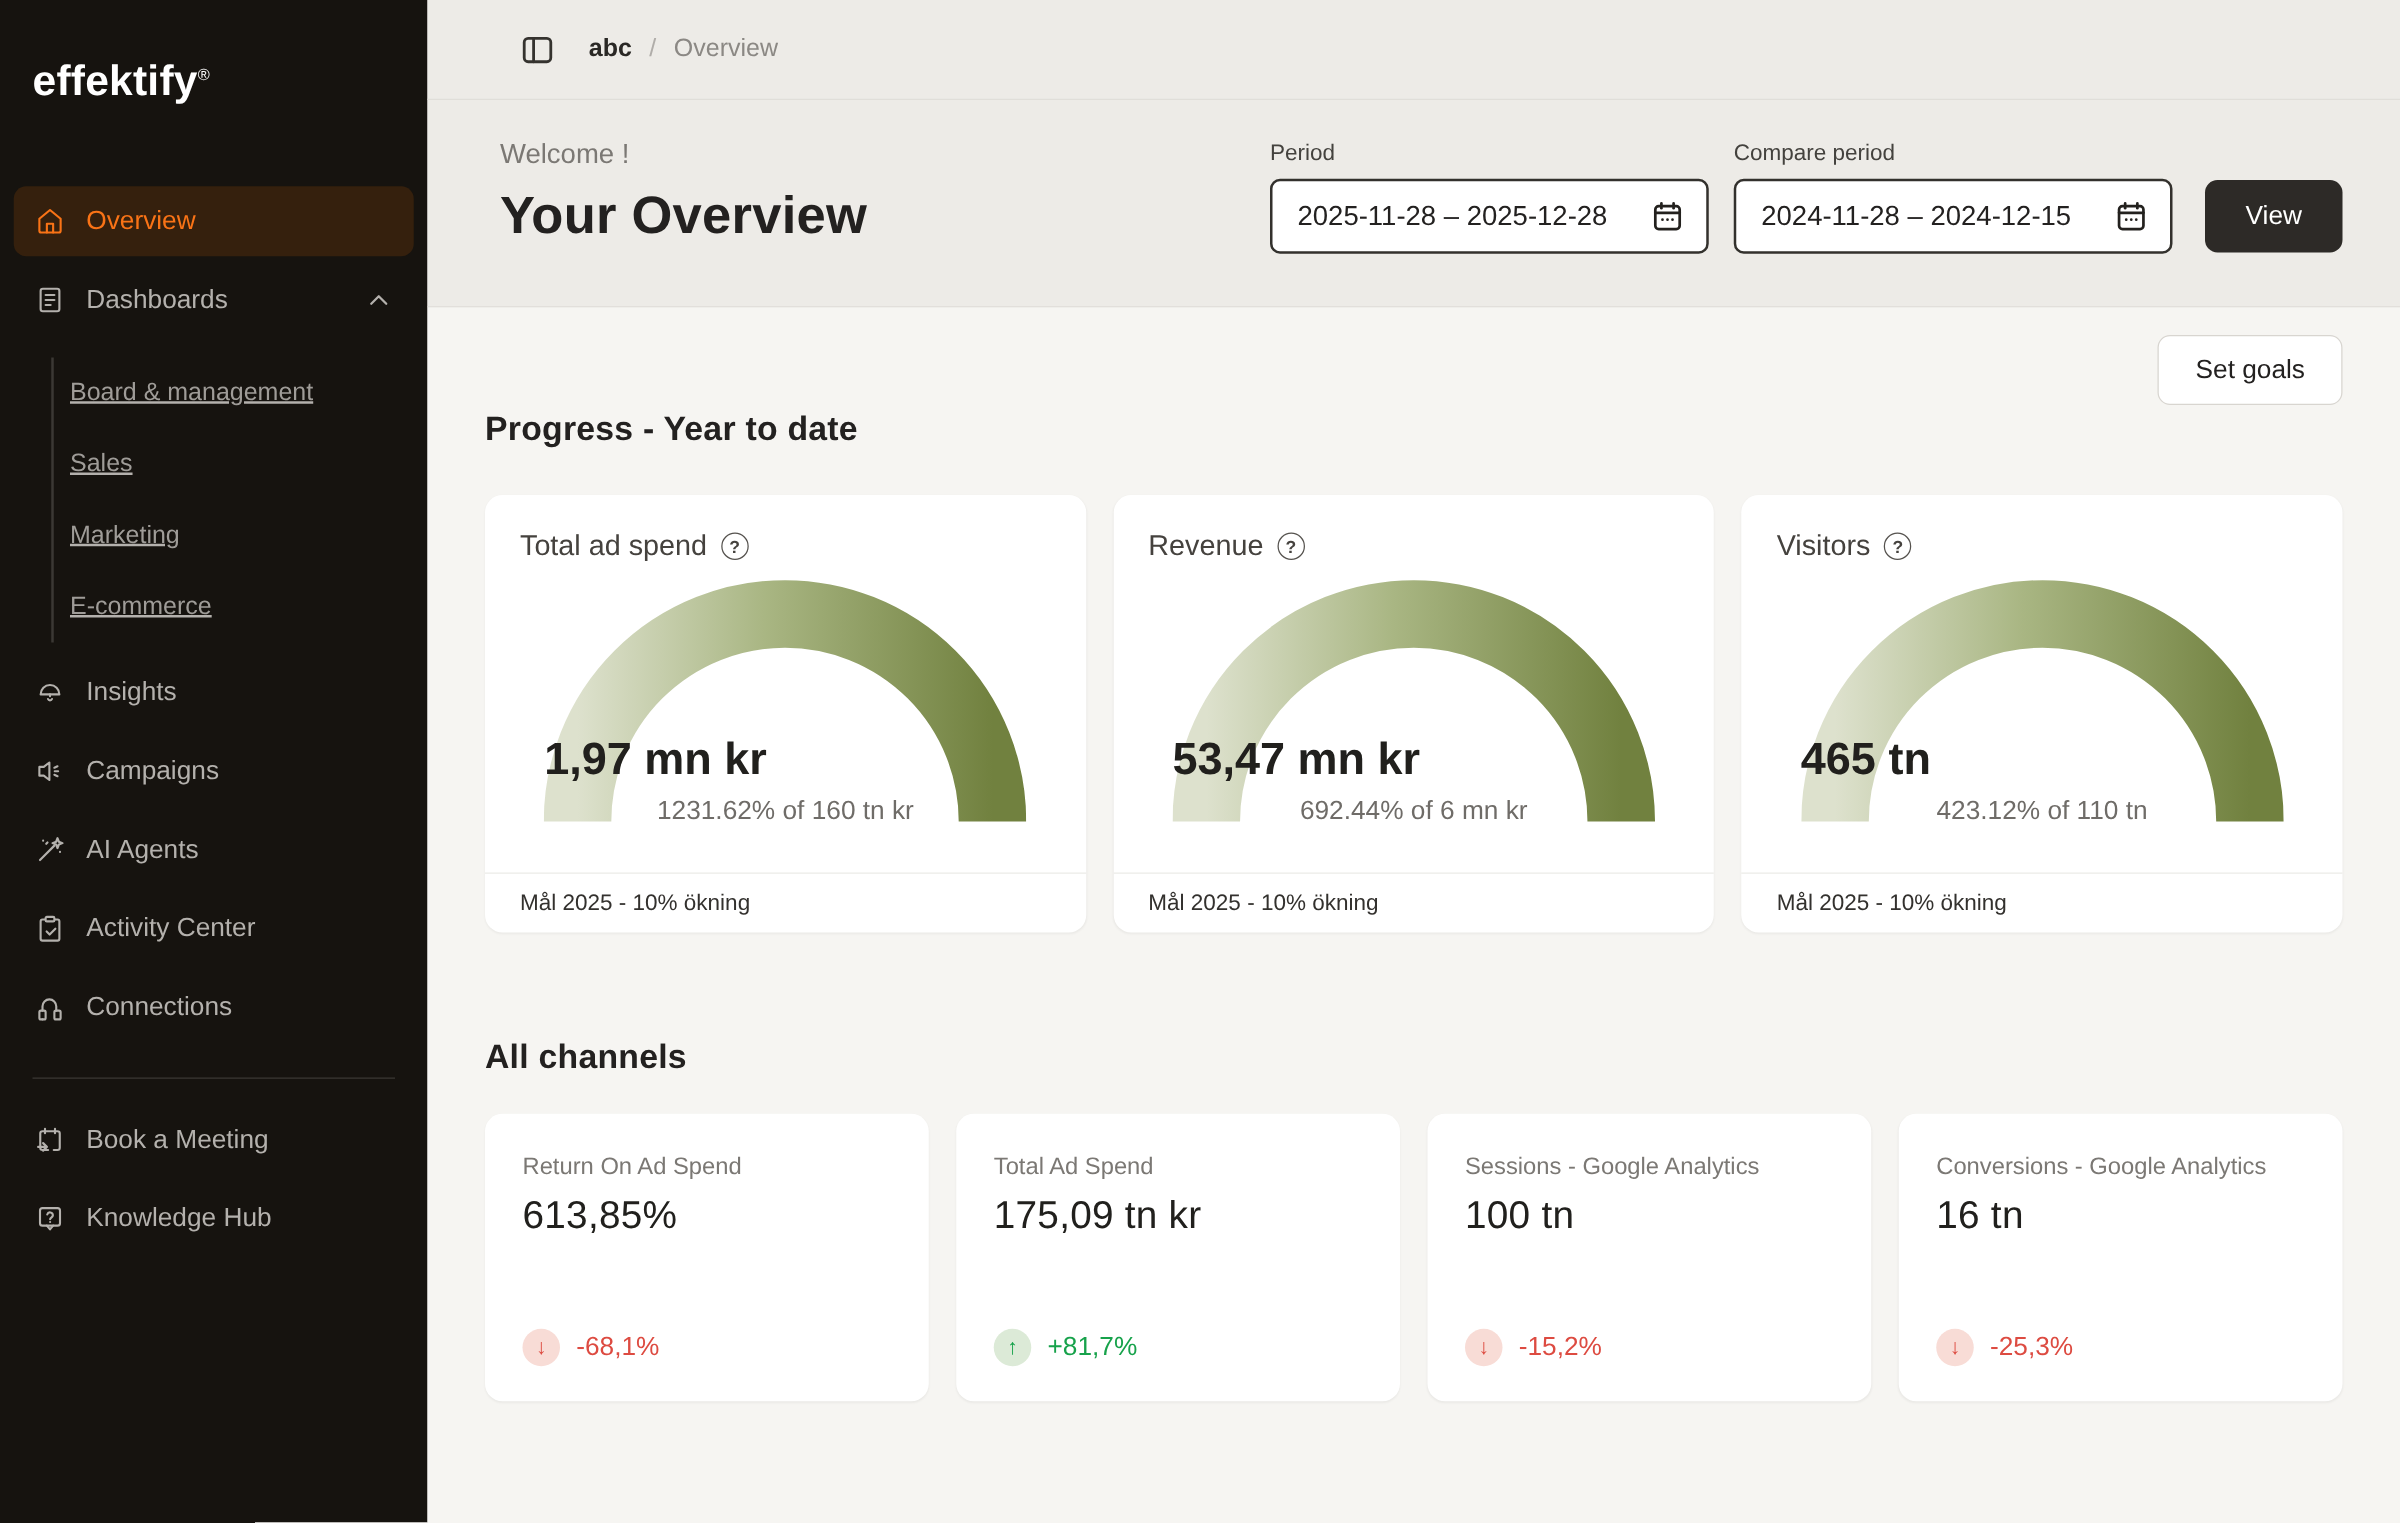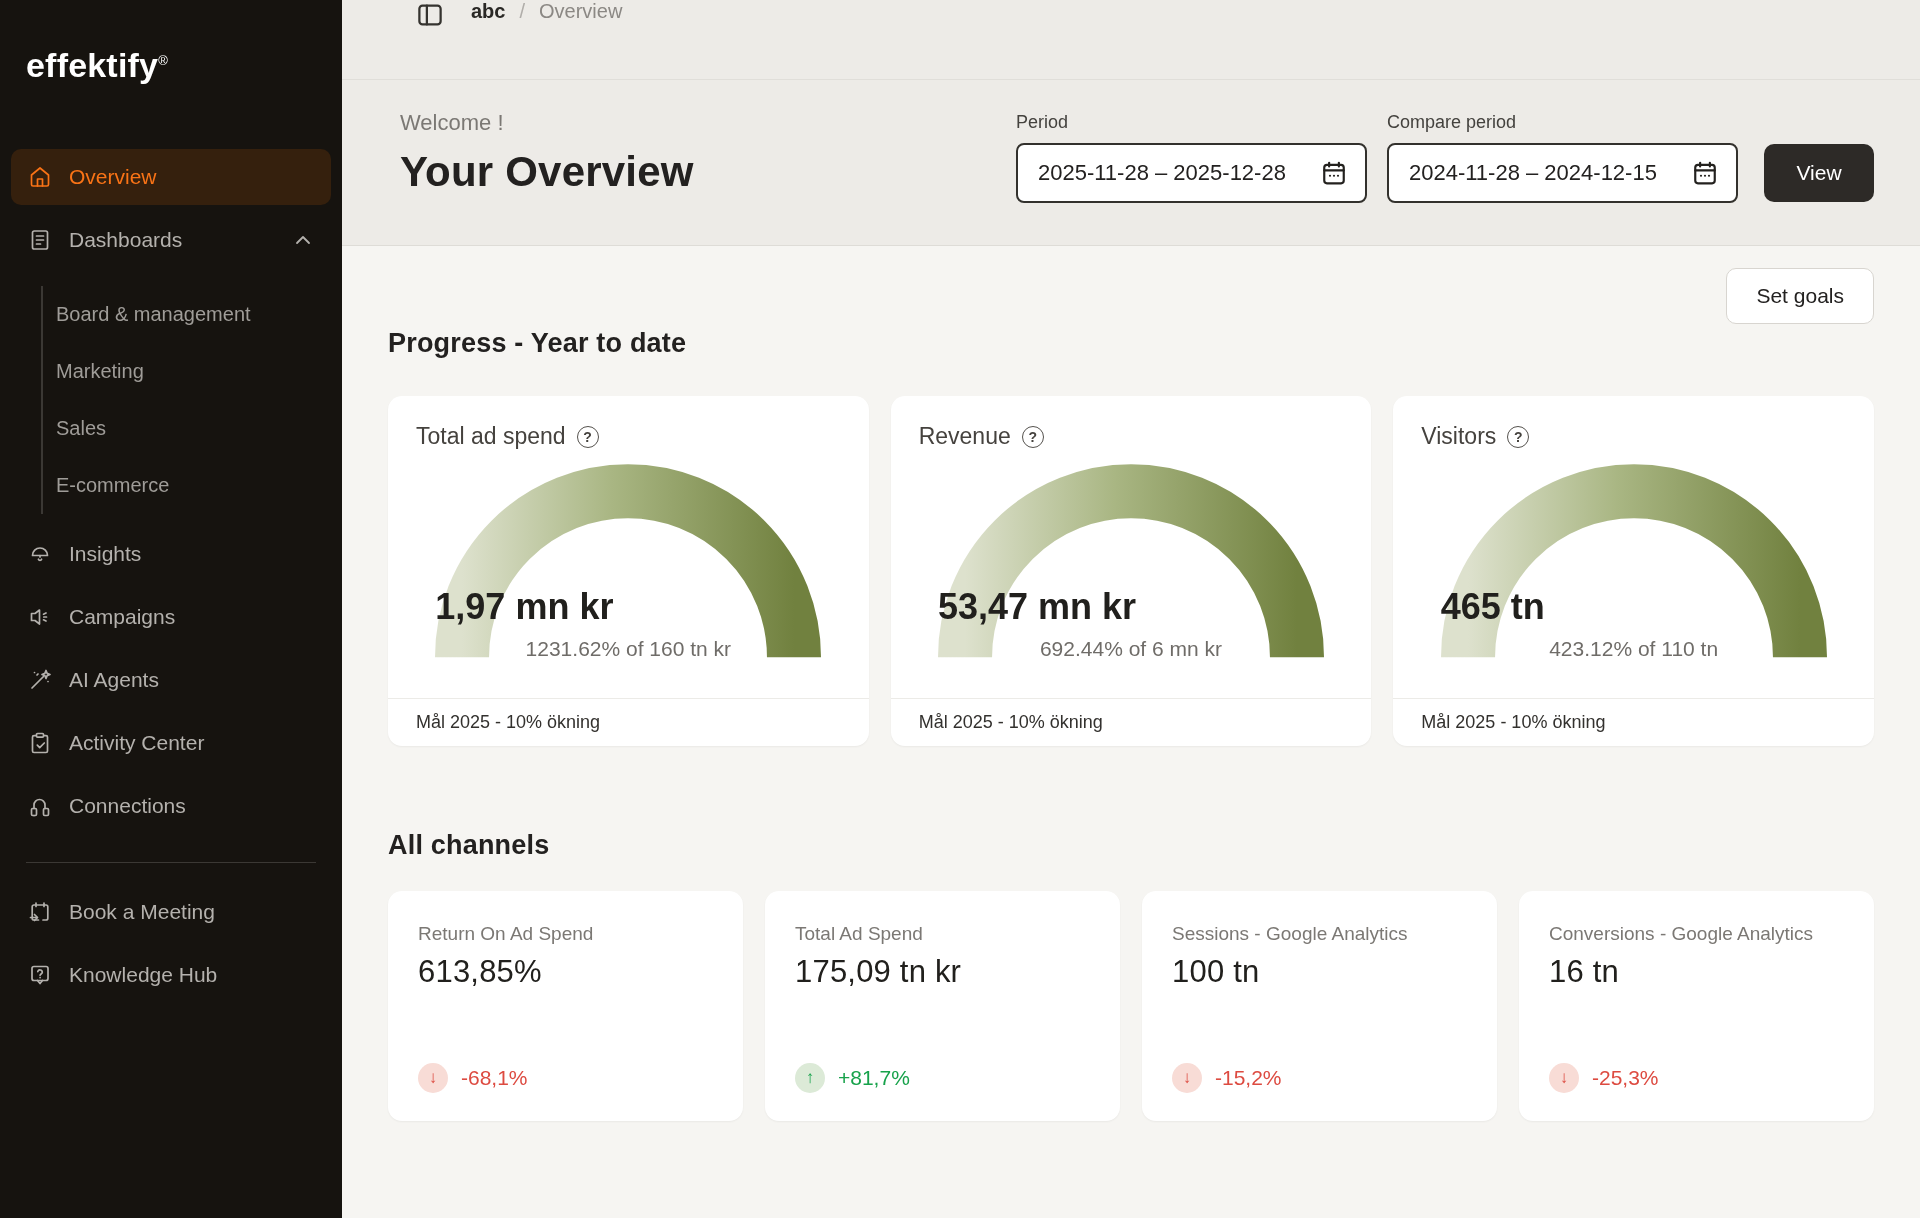--- a/index.html
+++ b/index.html
@@ -23,31 +23,31 @@
   .nav-item {
     display:flex; align-items:center; gap:17px; height:56px; padding:0 16px 0 17px;
     border-radius:10px; font-size:21px; cursor:pointer; margin-bottom:7px; color:#b4b1ad;
   }
   .nav-item .icn { width:24px; height:24px; flex-shrink:0; }
   .nav-item .icn svg { width:24px; height:24px; display:block; }
   .nav-label { flex:1; white-space:nowrap; }
   .nav-item.active { background:#35200d; color:var(--accent,#f97316); }
   .chev { width:20px; height:20px; }
   .chev svg { width:20px; height:20px; display:block; }
-  .sub-list { margin:18px 0 12px 30px; border-left:2px solid #3b3834; padding-left:13px; }
+  .sub-list { margin:18px 0 12px 30px; border-left:2px solid #3b3834; padding-left:13px;text-decoration:underline; }
   .sub-item { height:57px; display:flex; align-items:center; font-size:20px; color:#9f9c98; cursor:pointer; white-space:nowrap; }
   .side-divider { border-top:1px solid #3b3834; margin:21px 26px; }
   .nav.secondary { margin-top:0; }
 
   
   .main { flex:1; display:flex; flex-direction:column; min-width:0; }
 
   .topbar {
     height:80px; background:#edebe7; border-bottom:1px solid #e0ded9;
-    display:flex; align-items:flex-start; padding-left:73px; gap:26px; flex-shrink:0;
+    display:flex; align-items:center; padding-left:73px; gap:26px; flex-shrink:0;
   }
   .panel-btn { width:30px; height:30px; background:none; border:none; cursor:pointer; color:#35332f; padding:0; }
   .panel-btn svg { width:30px; height:30px; display:block; }
   .breadcrumb { display:flex; align-items:center; gap:14px; font-size:20px; }
   .bc-root { color:#2a2825; font-weight:700; }
   .bc-sep { color:#b0ada9; }
   .bc-current { color:#8b8884; }
 
   .hero {
     background:#edebe7; border-bottom:1px solid #dedcd7;
@@ -144,22 +144,22 @@
           </span>
           <span class="nav-label">Dashboards</span>
           <span class="icn chev">
             <svg viewBox="0 0 24 24" fill="none" stroke="currentColor" stroke-width="1.8" stroke-linecap="round" stroke-linejoin="round">
               <path d="m6 15 6-6 6 6"></path>
             </svg>
           </span>
         </div>
         <div class="sub-list">
           <div class="sub-item">Board &amp; management</div>
+          <div class="sub-item">Sales</div>
           <div class="sub-item">Marketing</div>
-          <div class="sub-item">Sales</div>
           <div class="sub-item">E-commerce</div>
         </div>
         <div class="nav-item">
           <span class="icn">
             <svg viewBox="0 0 24 24" fill="none" stroke="currentColor" stroke-width="1.7" stroke-linecap="round" stroke-linejoin="round">
               <path d="M4.5 13.5a7.5 7.5 0 0 1 15 0Z"></path>
               <path d="M12 13.5v1.4"></path>
               <path d="M10.4 17.2a1.7 1.7 0 0 0 3.2 0"></path>
             </svg>
           </span>

